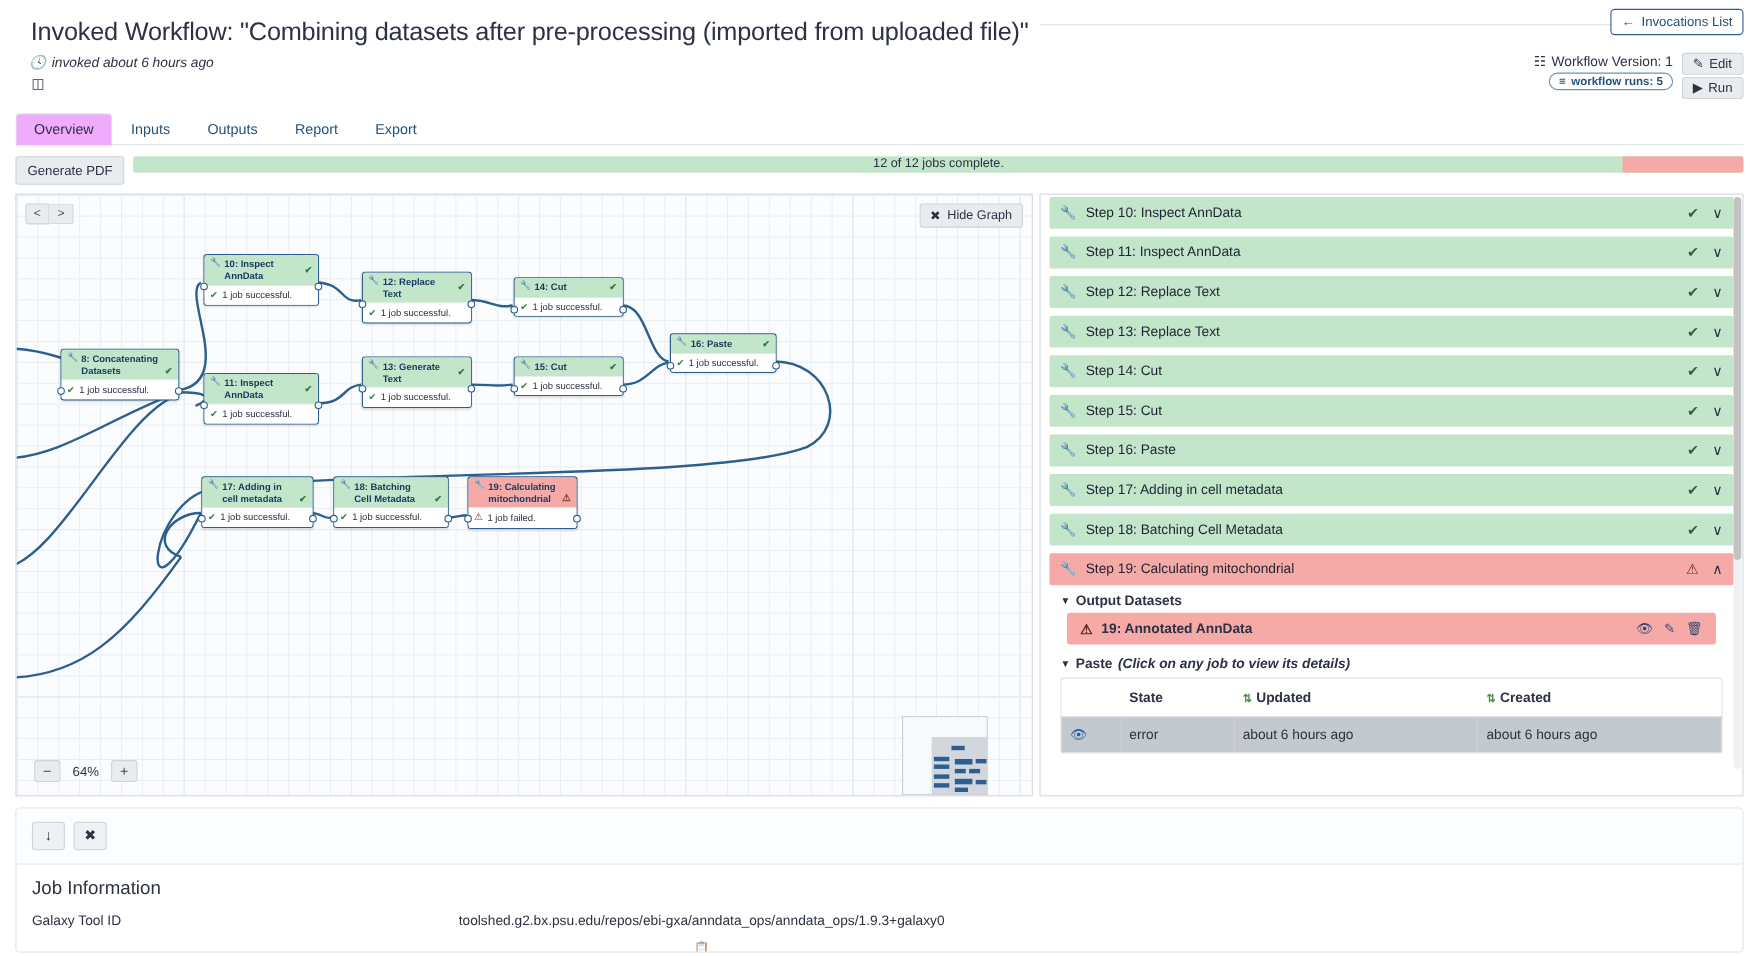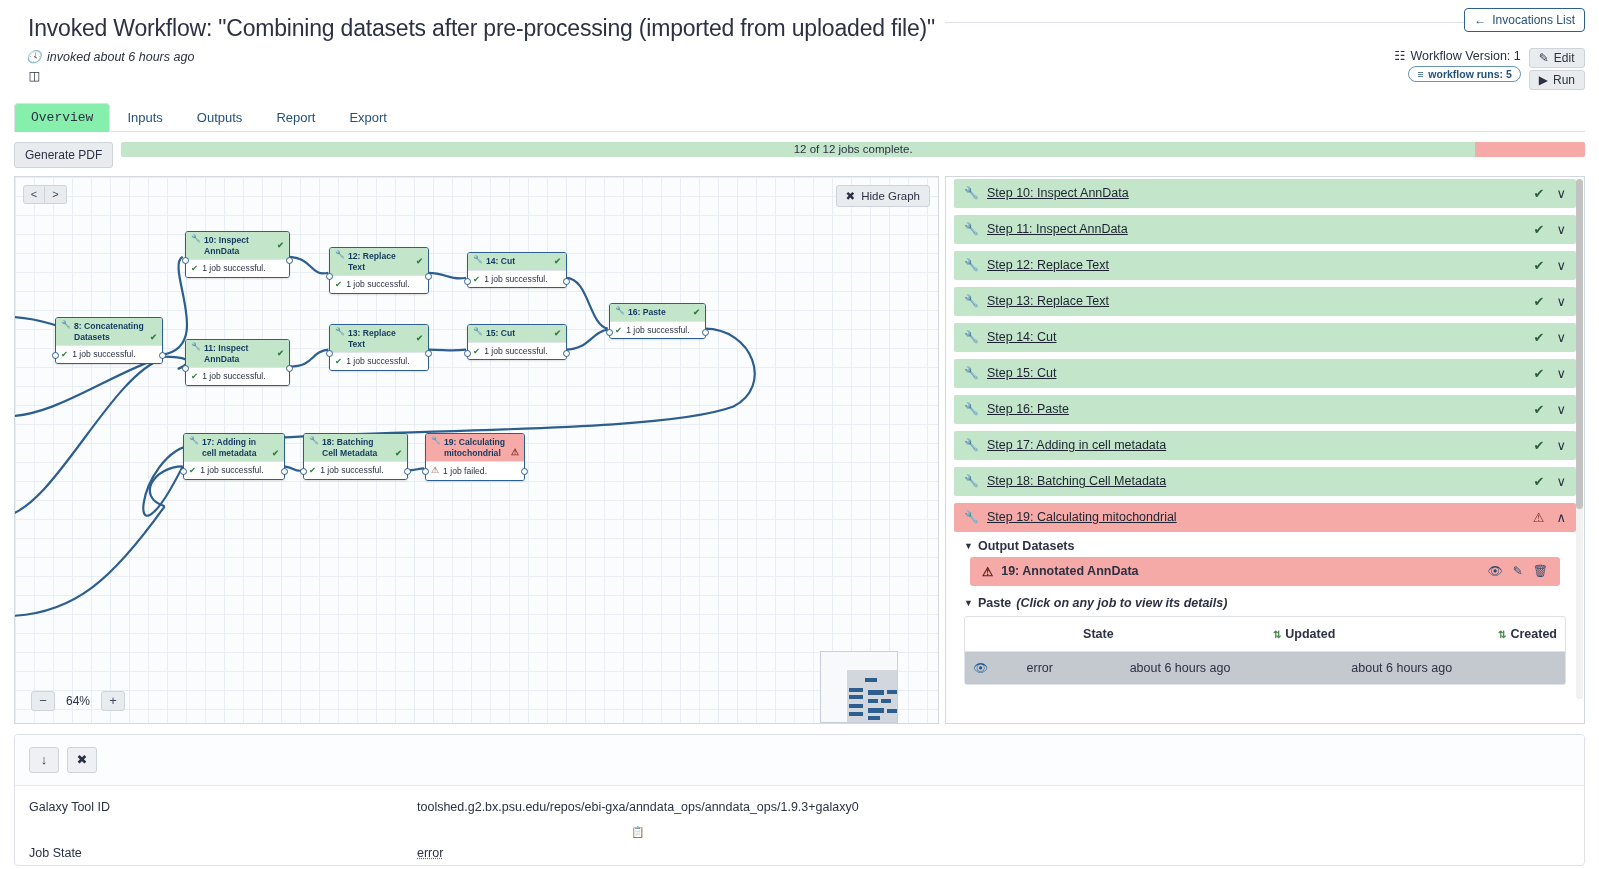--- a/index.html
+++ b/index.html
@@ -78,21 +78,21 @@
     margin: 16px 14px 0 14px;
     border-bottom: 1px solid #dee2e6;
     height: 30px;
   }
   .tab {
     font-size: 13px; padding: 6px 16px;
     border: 1px solid transparent; border-bottom: none;
     border-radius: 4px 4px 0 0; cursor: pointer;
     color: #24527a; margin-bottom: -1px; line-height: 16px;
   }
-  .tab.active { background:#86efac; border-color:#dee2e6 #dee2e6 #fff; color:#2c3143;font-family:Liberation Mono, monospace; }
+  .tab.active { background:#f0abfc; border-color:#dee2e6 #dee2e6 #fff; color:#2c3143; }
 
   
   .progress-row {
     display: flex; align-items: flex-start; gap: 8px;
     margin: 10px 14px 0 14px;
   }
   .gen-pdf-btn {
     background: #e9ecef; border: 1px solid #ced4da; border-radius: 3px;
     font-size: 12px; padding: 5px 10px; color: #2c3143; cursor: pointer;
     white-space: nowrap; align-self: center;
@@ -192,21 +192,21 @@
   }
   .steps-scroll { position:absolute; inset:0; overflow:hidden; padding: 2px 8px 0 8px; }
   .step-row {
     display:flex; align-items:center; justify-content:space-between;
     padding: 7px 10px; margin-bottom: 7px; border-radius: 2px;
     font-size: 12.5px; cursor:pointer;
   }
   .step-row.ok { background:#c3e6cb; }
   .step-row.err { background:#f5aaa8; }
   .step-left { display:flex; align-items:center; gap:8px; }
-  .step-left .lbl { text-decoration: underline; color:#1d2330; }
+  .step-left .lbl { color:#1d2330; }
   .step-right { display:flex; align-items:center; gap:12px; color:#2c3143; }
   .step-right .ic { font-size: 13px; }
 
   .step-detail { padding: 0 10px 8px 10px; }
   .detail-head {
     font-size: 12.5px; font-weight: bold; color:#2c3143;
     display:flex; align-items:center; gap:5px; margin: 4px 0 4px 0;
   }
   .caret { font-size: 9px; }
   .out-name { font-size: 12.5px; font-weight: bold; margin: 2px 0 6px 0; }
@@ -215,21 +215,21 @@
     background:#f5aaa8; border-radius:3px; padding:7px 12px; margin: 0 6px 10px 6px;
     font-size: 12.5px;
   }
   .dataset-row .left { display:flex; align-items:center; gap:8px; font-weight:bold; }
   .dataset-row .right { display:flex; align-items:center; gap:10px; color:#2c4a6e; }
   .jobs-title { font-size:12.5px; font-weight:bold; display:flex; gap:5px; align-items:center; }
   .jobs-title em { font-weight:bold; font-style:italic; }
   .jobs-box { border:1px solid #dee2e6; border-radius:3px; margin-top:6px; }
   table.jobs { width:100%; border-collapse:collapse; font-size:12.5px; }
   table.jobs th {
-    text-align:right; font-weight:bold; padding:10px 8px; color:#2c3143;
+    text-align:left; font-weight:bold; padding:10px 8px; color:#2c3143;
     border-bottom:1px solid #dee2e6; white-space:nowrap;
   }
   table.jobs td { padding:9px 8px; color:#2c3143; }
   table.jobs tr.sel td { background:#c4c8cf; }
   .sort-ic { color:#4f8a4f; font-size:10px; margin-right:4px; }
   .eye { color:#1f5b96; font-size:12px; }
 
   .v-scrollbar {
     position:absolute; right:1px; top:2px; width:7px; height:520px;
     background:#f1f1f1; border-radius:4px;
@@ -419,21 +419,21 @@
             <span class="chk">✔</span>
             <span>1 job successful.</span>
           </div>
           <div class="term inp" style="top: 25px;"></div>
           <div class="term out" style="top: 25px;"></div>
         </div>
         <div class="node ok" style="left: 314px; top: 147px; width: 100px;">
           <div class="node-head">
             <div class="htext">
               <span class="wrench">🔧</span>
-              <span>13: Replace Text</span>
+              <span>13: Generate Text</span>
             </div>
             <span class="chk" style="align-self: center;">✔</span>
           </div>
           <div class="node-body">
             <span class="chk">✔</span>
             <span>1 job successful.</span>
           </div>
           <div class="term inp" style="top: 25px;"></div>
           <div class="term out" style="top: 25px;"></div>
         </div>
@@ -704,20 +704,21 @@
 </div>
 
 <div class="job-panel">
   <div class="job-panel-head">
     <div class="jp-btns">
       <div class="jp-btn">↓</div>
       <div class="jp-btn">✖</div>
     </div>
   </div>
   <div class="job-info">
+    <h3>Job Information</h3>
     <div class="jrow">
       <div class="k">Galaxy Tool ID</div>
       <div class="v">
         <span>toolshed.g2.bx.psu.edu/repos/ebi-gxa/anndata_ops/anndata_ops/1.9.3+galaxy0</span>
         <span class="copy-ic">📋</span>
       </div>
     </div>
     <div class="jrow">
       <div class="k">Job State</div>
       <div class="v">

